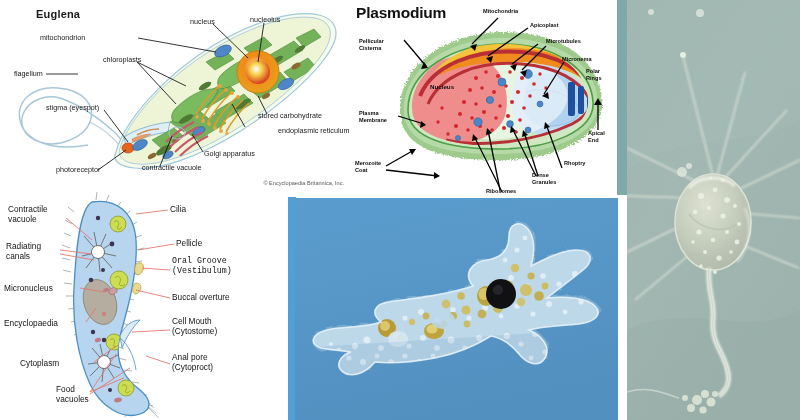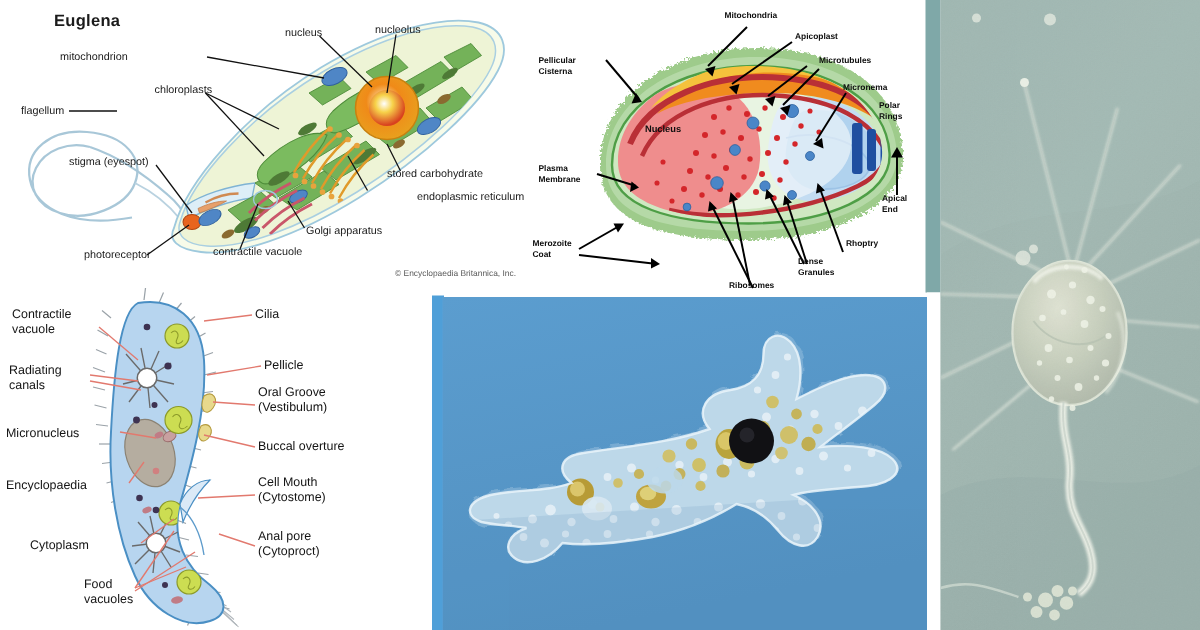--- a/index.html
+++ b/index.html
@@ -187,20 +187,21 @@
   <div class="lbl" style="left:40px;top:34px;">mitochondrion</div>
   <div class="lbl" style="left:190px;top:18px;">nucleus</div>
   <div class="lbl" style="left:250px;top:16px;">nucleolus</div>
   <div class="lbl" style="left:258px;top:112px;">stored carbohydrate</div>
   <div class="lbl" style="left:246px;top:127px;padding-left:32px;">endoplasmic reticulum</div>
   <div class="lbl" style="left:204px;top:150px;">Golgi apparatus</div>
   <div class="copy">© Encyclopaedia Britannica, Inc.</div>
 </div>
 
 <div class="panel" id="plasmo">
+  <div class="title">Plasmodium</div>
 
   <svg width="268" height="195" viewBox="0 0 268 195" style="position:absolute;left:0;top:0;">
     <defs>
       <filter id="fuzz" x="-12%" y="-12%" width="124%" height="124%">
         <feTurbulence type="fractalNoise" baseFrequency="0.55" numOctaves="3" result="n"></feTurbulence>
         <feDisplacementMap in="SourceGraphic" in2="n" scale="5"></feDisplacementMap>
       </filter>
       <clipPath id="bodyclip">
         <path d="M62 108 C62 70 104 44 152 44 C200 44 236 66 238 100 C240 128 200 146 150 146
                  C100 146 62 136 62 108 Z"></path>
@@ -531,21 +532,21 @@
   <div class="lbl" style="left:6px;top:49px;white-space:pre;"><span>Radiating
 canals</span></div>
   <div class="lbl" style="left:4px;top:91px;">Micronucleus</div>
   <div class="lbl" style="left:4px;top:126px;">Encyclopaedia</div>
   <div class="lbl" style="left:20px;top:166px;">Cytoplasm</div>
   <div class="lbl" style="left:56px;top:192px;white-space:pre;"><span>Food
 vacuoles</span></div>
 
   <div class="lbl" style="left:170px;top:12px;">Cilia</div>
   <div class="lbl" style="left:176px;top:46px;">Pellicle</div>
-  <div class="lbl" style="left:172px;top:64px;white-space:pre;"><span>Oral Groove
+  <div class="lbl" style="left:172px;top:64px;white-space:pre;font-family:Liberation Mono, monospace;"><span>Oral Groove
 (Vestibulum)</span></div>
   <div class="lbl" style="left:172px;top:100px;">Buccal overture</div>
   <div class="lbl" style="left:172px;top:124px;white-space:pre;"><span>Cell Mouth
 (Cytostome)</span></div>
   <div class="lbl" style="left:172px;top:160px;white-space:pre;"><span>Anal pore
 (Cytoproct)</span></div>
 </div>
 
 <div class="panel" id="amoeba">
   <svg width="323" height="222" viewBox="0 0 323 222" style="position:absolute;left:0;top:0;">

